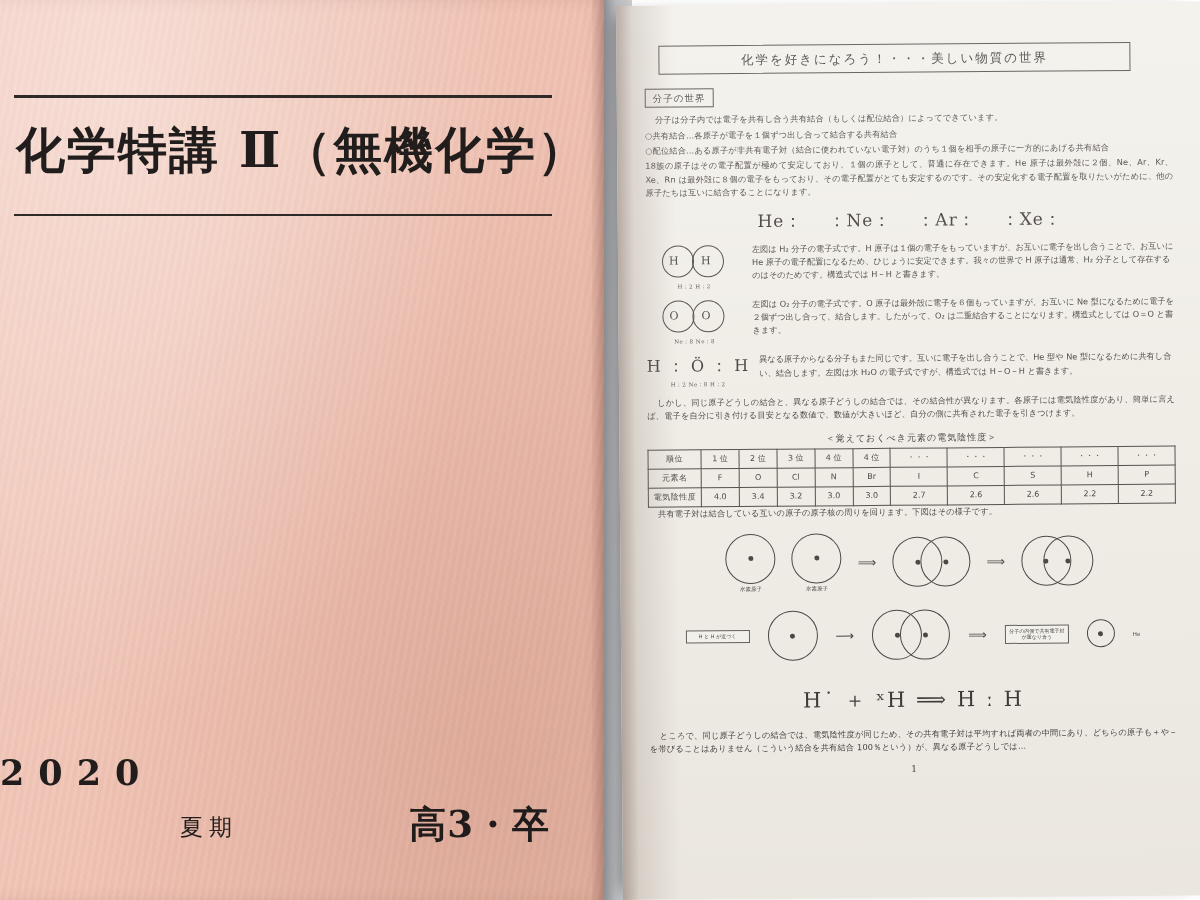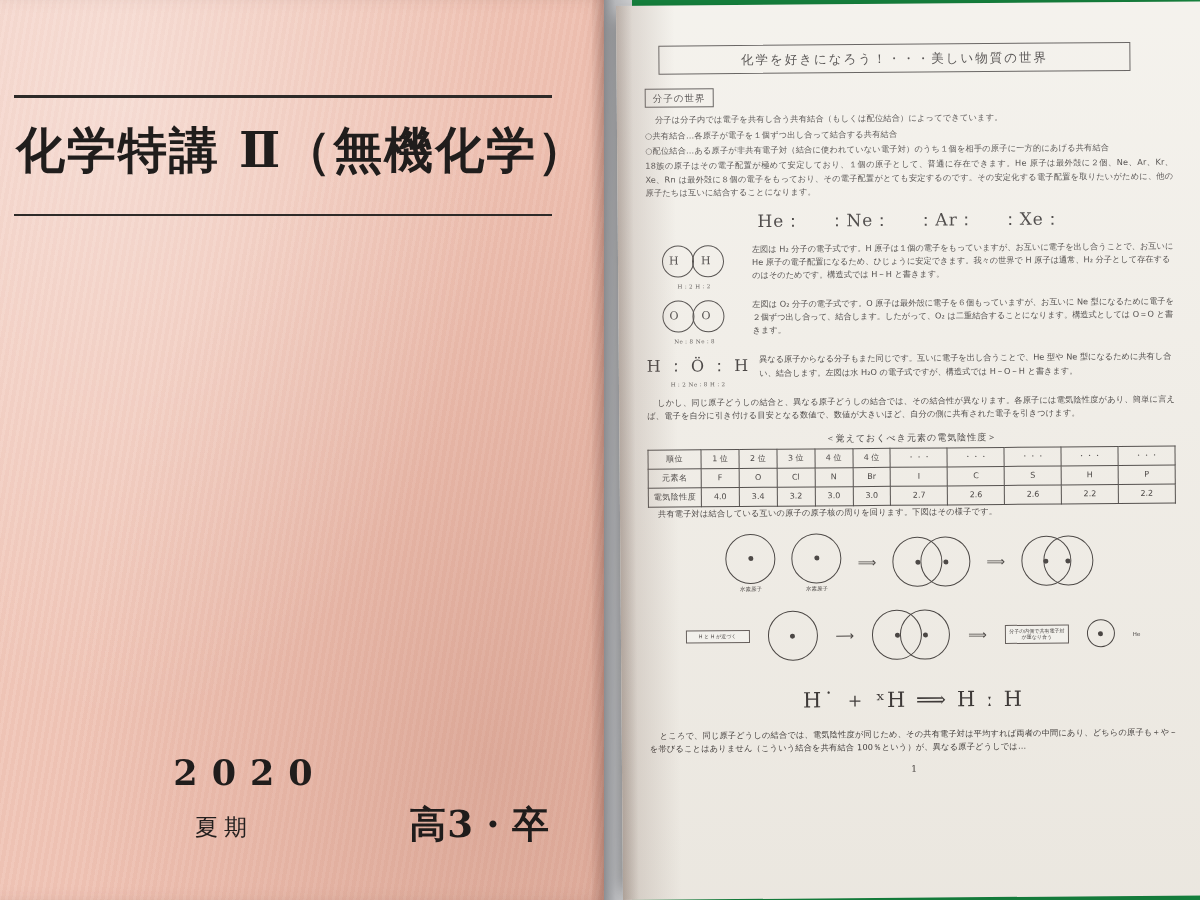--- a/index.html
+++ b/index.html
@@ -10,21 +10,21 @@
   body {
     width: 1200px;
     height: 900px;
     overflow: hidden;
     font-family: "Liberation Serif", serif;
   }
   .scene {
     position: relative;
     width: 1200px;
     height: 900px;
-    background: #15803d;
+    background: #ffffff;
   }
 
   
   .cover {
     position: absolute;
     left: 0;
     top: 0;
     width: 612px;
     height: 900px;
     background: linear-gradient(115deg, #f3cfc3 0%, #f0c6b8 35%, #eec0b1 60%, #e7b7a7 100%);
@@ -73,38 +73,37 @@
     font-size: 17px;
     letter-spacing: 2px;
     color: #2a2624;
   }
 
   .cover-year {
     position: absolute;
     left: 0;
     top: 752px;
     width: 500px;
-    text-align: center;
+    text-align: left;
     font-family: "DejaVu Serif", serif;
     font-size: 35px;
     font-weight: 700;
     letter-spacing: 14px;
     color: #201d1c;
   }
   .cover-term {
     position: absolute;
     left: 0;
     top: 812px;
     width: 418px;
     text-align: center;
     font-family: "DejaVu Serif", serif;
     font-size: 23px;
     letter-spacing: 6px;
     color: #231f1e;
-    margin-left: 15px;
   }
   .cover-grade {
     position: absolute;
     right: 62px;
     top: 800px;
     font-family: "DejaVu Serif", serif;
     font-size: 37px;
     font-weight: 700;
     letter-spacing: 1px;
     color: #1f1c1b;

